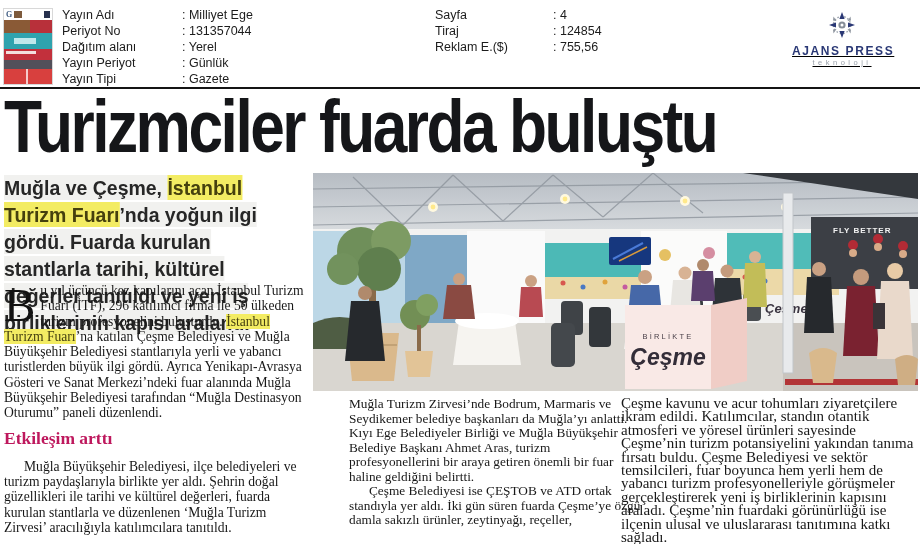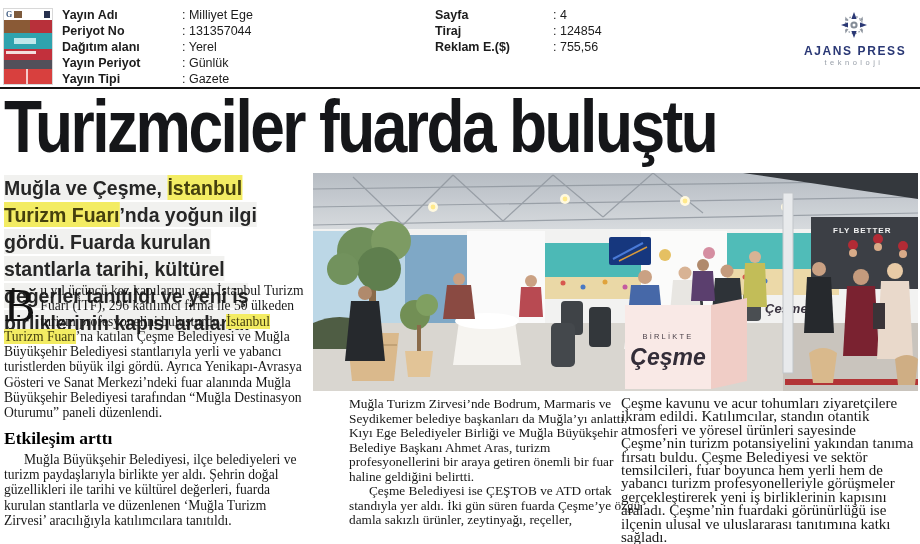--- a/index.html
+++ b/index.html
@@ -21,25 +21,25 @@
   .t-red { height:11px; background:#c2303c; position:relative; }
   .t-red::after { content:""; position:absolute; left:2px; top:2px; width:30px; height:3px; background:#f2dede; }
   .t-crowd { height:9px; background:#52505a; }
   .t-grid { flex:1; background:#d8403e; position:relative; }
   .t-grid::after { content:""; position:absolute; left:45%; top:0; width:2px; height:100%; background:#f6caca; }
 
   .meta { position:absolute; top:7px; font-size:12.5px; line-height:16px; color:#1c1c1c; }
   .meta-left { left:62px; }
   .meta-right { left:435px; }
   .meta-row { display:flex; }
-  .meta-label { font-weight:700; width:120px; }
+  .meta-label { font-weight:400; width:120px; }
   .meta-right .meta-label { width:118px; }
   .meta-value { font-weight:400; }
 
-  .logo { position:absolute; right:16px; top:12px; width:100px; text-align:center; }
+  .logo { position:absolute; right:28px; top:12px; width:100px; text-align:center;text-decoration:underline; }
   .logo-name { font-size:12px; font-weight:700; letter-spacing:1.6px; color:#2a3875; white-space:nowrap; }
   .logo-sub { font-size:7.5px; letter-spacing:3.5px; color:#979ea8; margin-top:0; }
 
   
   .headline { position:absolute; left:4px; top:90px; width:915px; height:74px;
     font-size:75px; line-height:72px; font-weight:700; color:#151619;
     letter-spacing:-3px; transform:scaleX(0.83); transform-origin:left center; white-space:nowrap; }
 
   .lede { position:absolute; left:4px; top:174px; width:312px;
     font-size:20.5px; line-height:27px; font-weight:700; color:#262626;
@@ -47,21 +47,21 @@
   .ledebg { background:#f1f1ef; box-decoration-break:clone; -webkit-box-decoration-break:clone; padding:1px 0; }
   .hl { background:#f3ec63; color:#45400e; padding:1px 0; box-decoration-break:clone; -webkit-box-decoration-break:clone; }
 
   .photo { position:absolute; left:313px; top:173px; width:605px; height:218px; background:#dfe1e3; }
 
   .col { position:absolute; font-family:"Liberation Serif", serif; color:#181818; text-align:left; }
   .col-left  { left:4px;   top:283px; width:301px; font-size:13.6px; line-height:15.3px; }
   .col-mid   { left:318px; top:397px; width:295px; font-size:13.3px; line-height:14.5px;margin-left:31px; }
   .col-right { left:621px; top:397px; width:298px; font-size:15px; line-height:13.4px; }
   .dropcap { float:left; font-size:47px; line-height:40px; padding:2px 5px 0 0; font-family:"Liberation Serif",serif; color:#111; }
-  .subhead { font-weight:700; font-size:17.5px; line-height:20px; margin:7px 0 4px 0; color:#000000; }
+  .subhead { font-weight:700; font-size:17.5px; line-height:20px; margin:7px 0 11px 0; color:#be185d; }
   .indent { text-indent:20px; }
   .bodyhl { background:#f3ec63; color:#454010; }
 
   svg text { font-family:"Liberation Sans",sans-serif; }
 </style>
 </head>
 <body>
 
 <div class="page">
 

